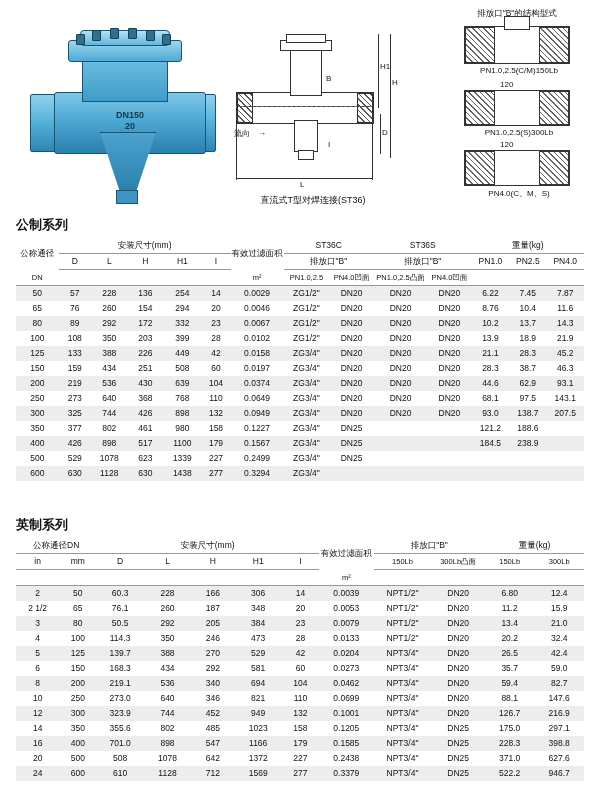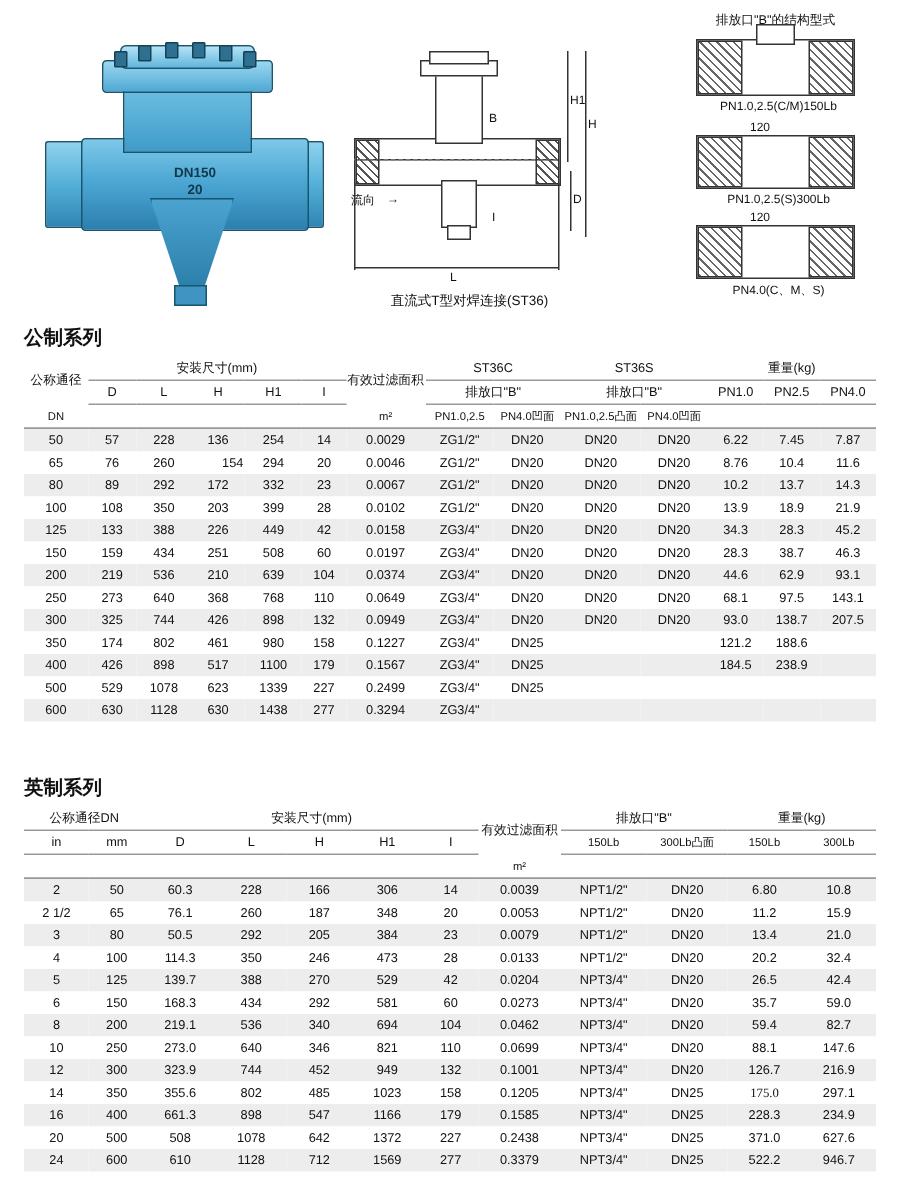--- a/index.html
+++ b/index.html
@@ -257,21 +257,21 @@
             <td style="width: 52px;">DN20</td>
             <td style="width: 44px;">DN20</td>
             <td style="width: 38px;">6.22</td>
             <td style="width: 38px;">7.45</td>
             <td style="width: 38px;">7.87</td>
           </tr>
           <tr>
             <td style="width: 42px;">65</td>
             <td style="width: 34px;">76</td>
             <td style="width: 38px;">260</td>
-            <td style="width: 38px; text-align: right;">154</td>
+            <td style="width: 38px;">154</td>
             <td style="width: 40px;">294</td>
             <td style="width: 30px;">20</td>
             <td style="width: 46px;">0.0046</td>
             <td style="width: 46px;">ZG1/2"</td>
             <td style="width: 44px;">DN20</td>
             <td style="width: 52px;">DN20</td>
             <td style="width: 44px;">DN20</td>
             <td style="width: 38px;">8.76</td>
             <td style="width: 38px;">10.4</td>
             <td style="width: 38px;">11.6</td>
@@ -313,21 +313,21 @@
             <td style="width: 34px;">133</td>
             <td style="width: 38px;">388</td>
             <td style="width: 38px;">226</td>
             <td style="width: 40px;">449</td>
             <td style="width: 30px;">42</td>
             <td style="width: 46px;">0.0158</td>
             <td style="width: 46px;">ZG3/4"</td>
             <td style="width: 44px;">DN20</td>
             <td style="width: 52px;">DN20</td>
             <td style="width: 44px;">DN20</td>
-            <td style="width: 38px;">34.3</td>
+            <td style="width: 38px;">21.1</td>
             <td style="width: 38px;">28.3</td>
             <td style="width: 38px;">45.2</td>
           </tr>
           <tr>
             <td style="width: 42px;">150</td>
             <td style="width: 34px;">159</td>
             <td style="width: 38px;">434</td>
             <td style="width: 38px;">251</td>
             <td style="width: 40px;">508</td>
             <td style="width: 30px;">60</td>
@@ -337,21 +337,21 @@
             <td style="width: 52px;">DN20</td>
             <td style="width: 44px;">DN20</td>
             <td style="width: 38px;">28.3</td>
             <td style="width: 38px;">38.7</td>
             <td style="width: 38px;">46.3</td>
           </tr>
           <tr>
             <td style="width: 42px;">200</td>
             <td style="width: 34px;">219</td>
             <td style="width: 38px;">536</td>
-            <td style="width: 38px;">210</td>
+            <td style="width: 38px;">430</td>
             <td style="width: 40px;">639</td>
             <td style="width: 30px;">104</td>
             <td style="width: 46px;">0.0374</td>
             <td style="width: 46px;">ZG3/4"</td>
             <td style="width: 44px;">DN20</td>
             <td style="width: 52px;">DN20</td>
             <td style="width: 44px;">DN20</td>
             <td style="width: 38px;">44.6</td>
             <td style="width: 38px;">62.9</td>
             <td style="width: 38px;">93.1</td>
@@ -383,21 +383,21 @@
             <td style="width: 46px;">ZG3/4"</td>
             <td style="width: 44px;">DN20</td>
             <td style="width: 52px;">DN20</td>
             <td style="width: 44px;">DN20</td>
             <td style="width: 38px;">93.0</td>
             <td style="width: 38px;">138.7</td>
             <td style="width: 38px;">207.5</td>
           </tr>
           <tr>
             <td style="width: 42px;">350</td>
-            <td style="width: 34px;">174</td>
+            <td style="width: 34px;">377</td>
             <td style="width: 38px;">802</td>
             <td style="width: 38px;">461</td>
             <td style="width: 40px;">980</td>
             <td style="width: 30px;">158</td>
             <td style="width: 46px; text-align: center;">0.1227</td>
             <td style="width: 46px;">ZG3/4"</td>
             <td style="width: 44px;">DN25</td>
             <td style="width: 52px;"></td>
             <td style="width: 44px;"></td>
             <td style="width: 38px;">121.2</td>
@@ -504,21 +504,21 @@
             <td style="width: 34px;">50</td>
             <td style="width: 44px;">60.3</td>
             <td style="width: 44px;">228</td>
             <td style="width: 40px;">166</td>
             <td style="width: 44px;">306</td>
             <td style="width: 34px;">14</td>
             <td style="width: 42px;">0.0039</td>
             <td style="width: 54px;">NPT1/2"</td>
             <td style="width: 50px;">DN20</td>
             <td style="width: 46px;">6.80</td>
-            <td style="width: 46px;">10.8</td>
+            <td style="width: 46px;">12.4</td>
           </tr>
           <tr>
             <td style="width: 40px;">2 1/2</td>
             <td style="width: 34px;">65</td>
             <td style="width: 44px;">76.1</td>
             <td style="width: 44px;">260</td>
             <td style="width: 40px;">187</td>
             <td style="width: 44px;">348</td>
             <td style="width: 34px;">20</td>
             <td style="width: 42px;">0.0053</td>
@@ -629,36 +629,36 @@
             <td style="width: 40px;">14</td>
             <td style="width: 34px;">350</td>
             <td style="width: 44px;">355.6</td>
             <td style="width: 44px;">802</td>
             <td style="width: 40px;">485</td>
             <td style="width: 44px;">1023</td>
             <td style="width: 34px;">158</td>
             <td style="width: 42px;">0.1205</td>
             <td style="width: 54px;">NPT3/4"</td>
             <td style="width: 50px;">DN25</td>
-            <td style="width: 46px; font-family: Liberation Serif, serif;">175.0</td>
+            <td style="width: 46px;">175.0</td>
             <td style="width: 46px;">297.1</td>
           </tr>
           <tr>
             <td style="width: 40px;">16</td>
             <td style="width: 34px;">400</td>
-            <td style="width: 44px;">661.3</td>
+            <td style="width: 44px;">701.0</td>
             <td style="width: 44px;">898</td>
             <td style="width: 40px;">547</td>
             <td style="width: 44px;">1166</td>
             <td style="width: 34px;">179</td>
             <td style="width: 42px;">0.1585</td>
             <td style="width: 54px;">NPT3/4"</td>
             <td style="width: 50px;">DN25</td>
             <td style="width: 46px;">228.3</td>
-            <td style="width: 46px;">234.9</td>
+            <td style="width: 46px;">398.8</td>
           </tr>
           <tr>
             <td style="width: 40px;">20</td>
             <td style="width: 34px;">500</td>
             <td style="width: 44px;">508</td>
             <td style="width: 44px;">1078</td>
             <td style="width: 40px;">642</td>
             <td style="width: 44px;">1372</td>
             <td style="width: 34px;">227</td>
             <td style="width: 42px;">0.2438</td>

